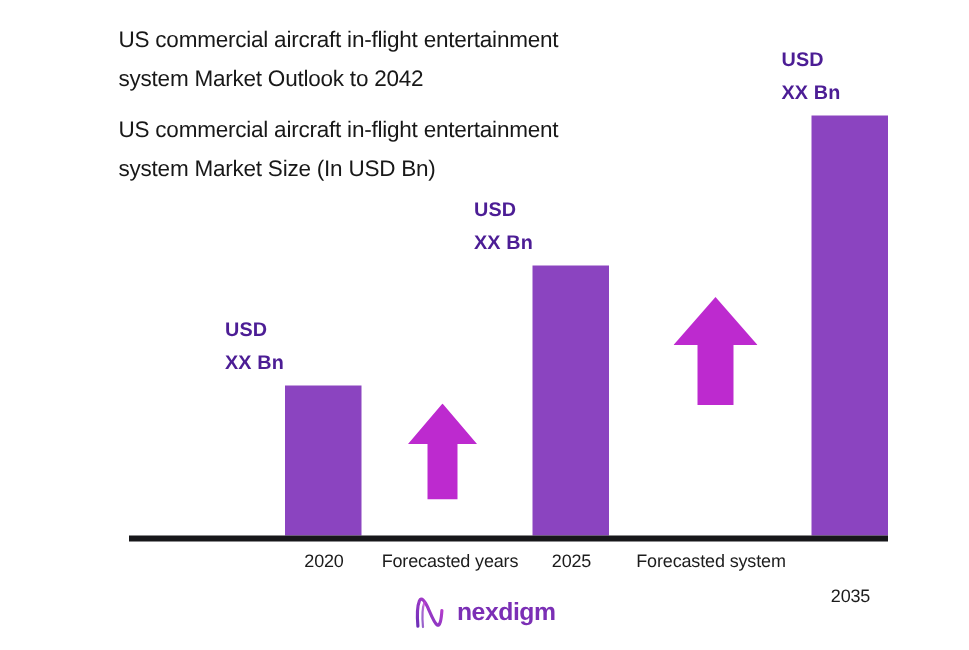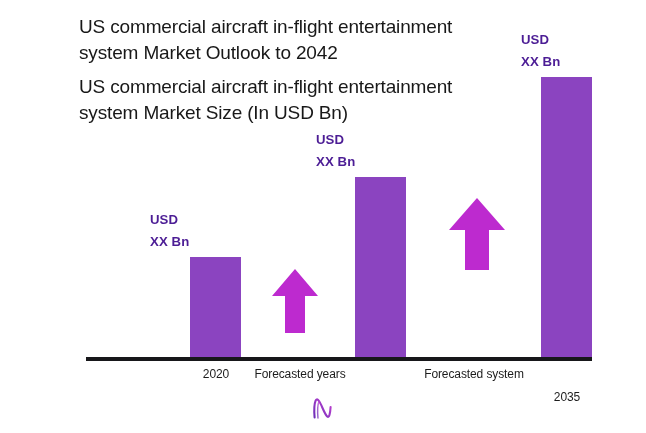--- a/index.html
+++ b/index.html
@@ -17,21 +17,21 @@
   }
 
   
   #title-block {
     position: absolute;
     left: 79px;
     top: 14px;
     width: 470px;
   }
   .title-line {
-    font-size: 19px;
+    font-size: 15px;
     line-height: 26px;
     color: #181818;
     letter-spacing: -0.15px;
     font-weight: 400;
     white-space: pre-line;
   }
   #chart-title-sub {
     margin-top: 8px;
   }
 
@@ -138,29 +138,31 @@
   <div class="bar-label" style="left:521px; top:29px;">
     <span>USD</span>
     <span>XX Bn</span>
   </div>
   <div class="bar" style="left:541px; height:280px;"></div>
 
   <div id="axis-line"></div>
 
   <div class="xlabel" style="left:176px; width:80px;">2020</div>
   <div class="xlabel" style="left:243px; width:114px;">Forecasted years</div>
+  <div class="xlabel" style="left:341px; width:80px;">2025</div>
   <div class="xlabel" style="left:412px; width:124px;">Forecasted system</div>
   <div class="xlabel" style="left:527px; width:80px;margin-top:23px;">2035</div>
 </div>
 
 <div id="logo">
   <svg width="22" height="21" viewBox="0 0 22 21">
     <defs>
       <linearGradient id="nxg" x1="0" y1="1" x2="1" y2="0">
         <stop offset="0%" stop-color="#6d2fb8"></stop>
         <stop offset="55%" stop-color="#9b39c6"></stop>
         <stop offset="100%" stop-color="#c83fd0"></stop>
       </linearGradient>
     </defs>
     <path d="M2.6 19.5 C2.0 12.5 2.2 6.0 3.6 2.6 C4.9 -0.3 7.2 2.4 9.4 7.4 C11.6 12.4 13.6 17.4 15.4 18.6 C17.2 19.8 18.2 15.5 18.6 9.0" fill="none" stroke="url(#nxg)" stroke-width="2.1" stroke-linecap="round"></path>
     <path d="M6.0 20.0 C5.4 13.2 5.6 7.0 6.9 3.7" fill="none" stroke="url(#nxg)" stroke-width="1.5" stroke-linecap="round" opacity="0.75"></path>
   </svg>
+  <span id="logo-wordmark">nexdigm</span>
 </div>
 
 </body></html>

